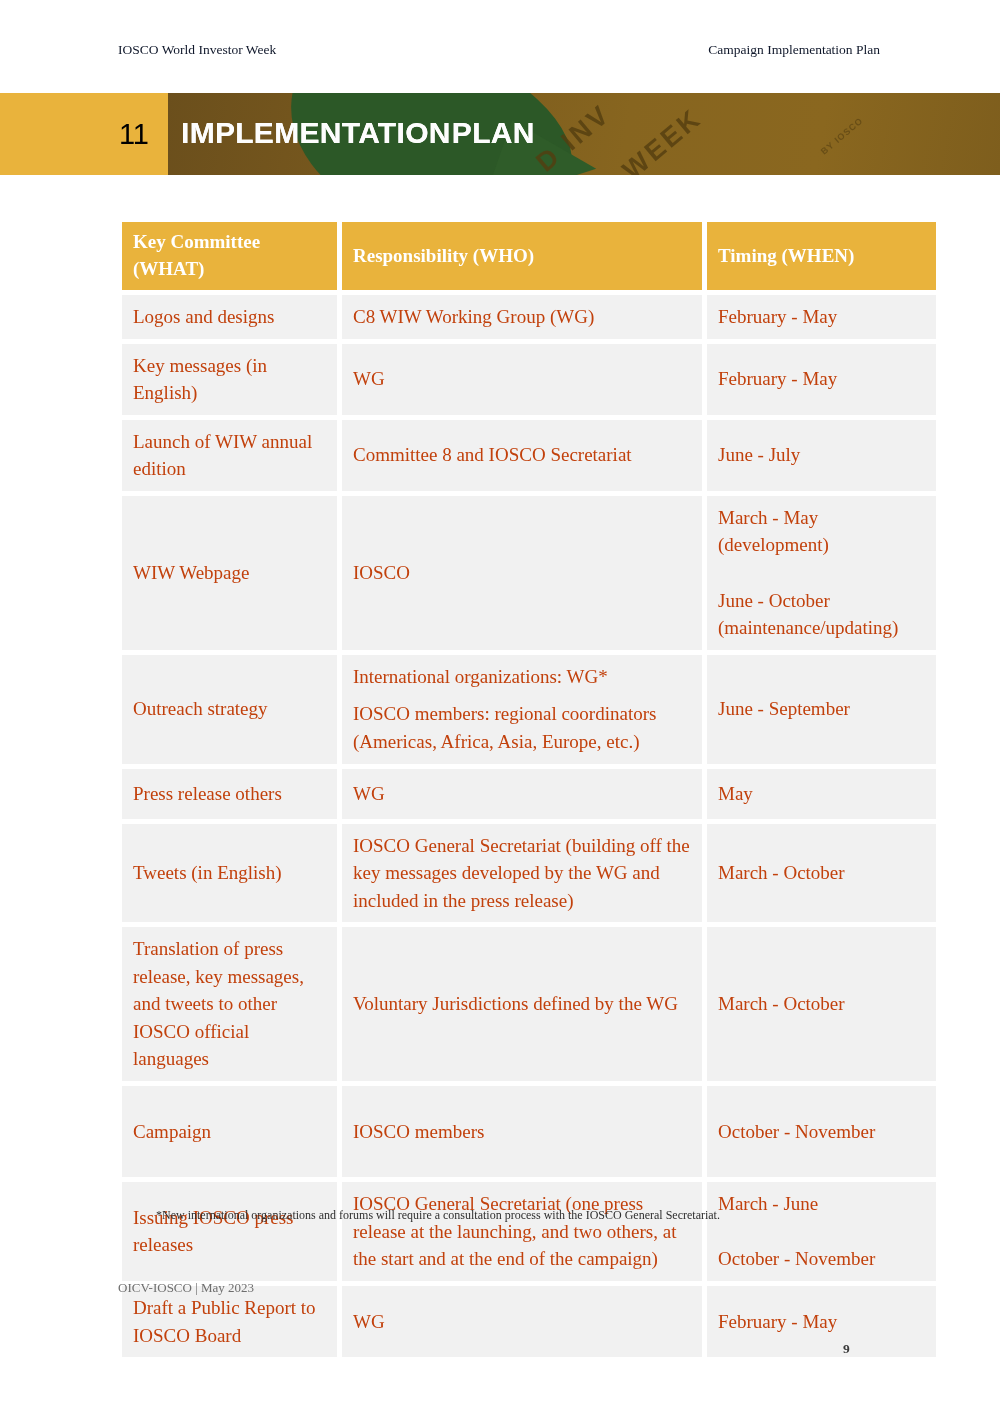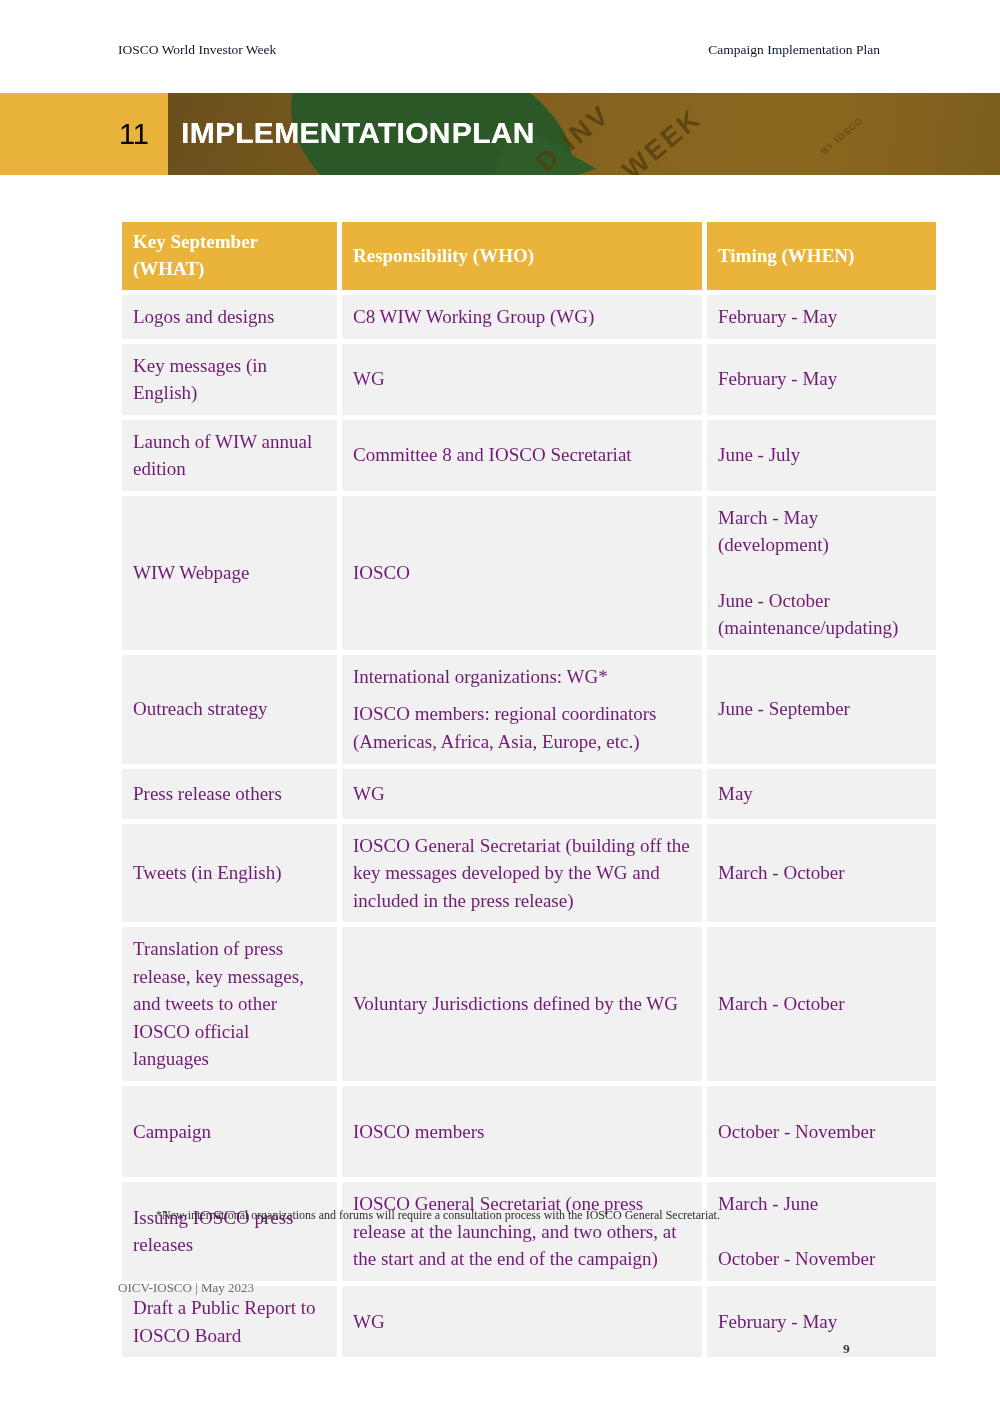--- a/index.html
+++ b/index.html
@@ -108,21 +108,21 @@
     text-align: left;
     vertical-align: middle;
     padding: 6px 11px;
     height: 68px;
     line-height: 1.4;
   }
   table.activities td {
     background: #f1f1f1;
     vertical-align: middle;
     padding: 8px 11px;
-    color: #701a75;
+    color: #c2410c;
   }
   
   table.activities tbody tr:nth-child(1)  td { height: 42px; }
   table.activities tbody tr:nth-child(2)  td { height: 61px; }
   table.activities tbody tr:nth-child(3)  td { height: 63px; }
   table.activities tbody tr:nth-child(4)  td { height: 105px; }
   table.activities tbody tr:nth-child(5)  td { height: 108px; }
   table.activities tbody tr:nth-child(6)  td { height: 50px; }
   table.activities tbody tr:nth-child(7)  td { height: 84px; }
   table.activities tbody tr:nth-child(8)  td { height: 128px; }
@@ -181,21 +181,21 @@
 
   <div class="table-wrap">
     <table class="activities">
       <colgroup>
           <col class="c1">
           <col class="c2">
           <col class="c3">
         </colgroup>
       <thead>
         <tr>
-          <th>Key September (WHAT)</th>
+          <th>Key Committee (WHAT)</th>
           <th>Responsibility (WHO)</th>
           <th>Timing (WHEN)</th>
         </tr>
       </thead>
       <tbody id="table-body">
           <tr>
             <td class="activity-cell">
               <div class="para">Logos and designs</div>
             </td>
             <td class="responsibility-cell">

